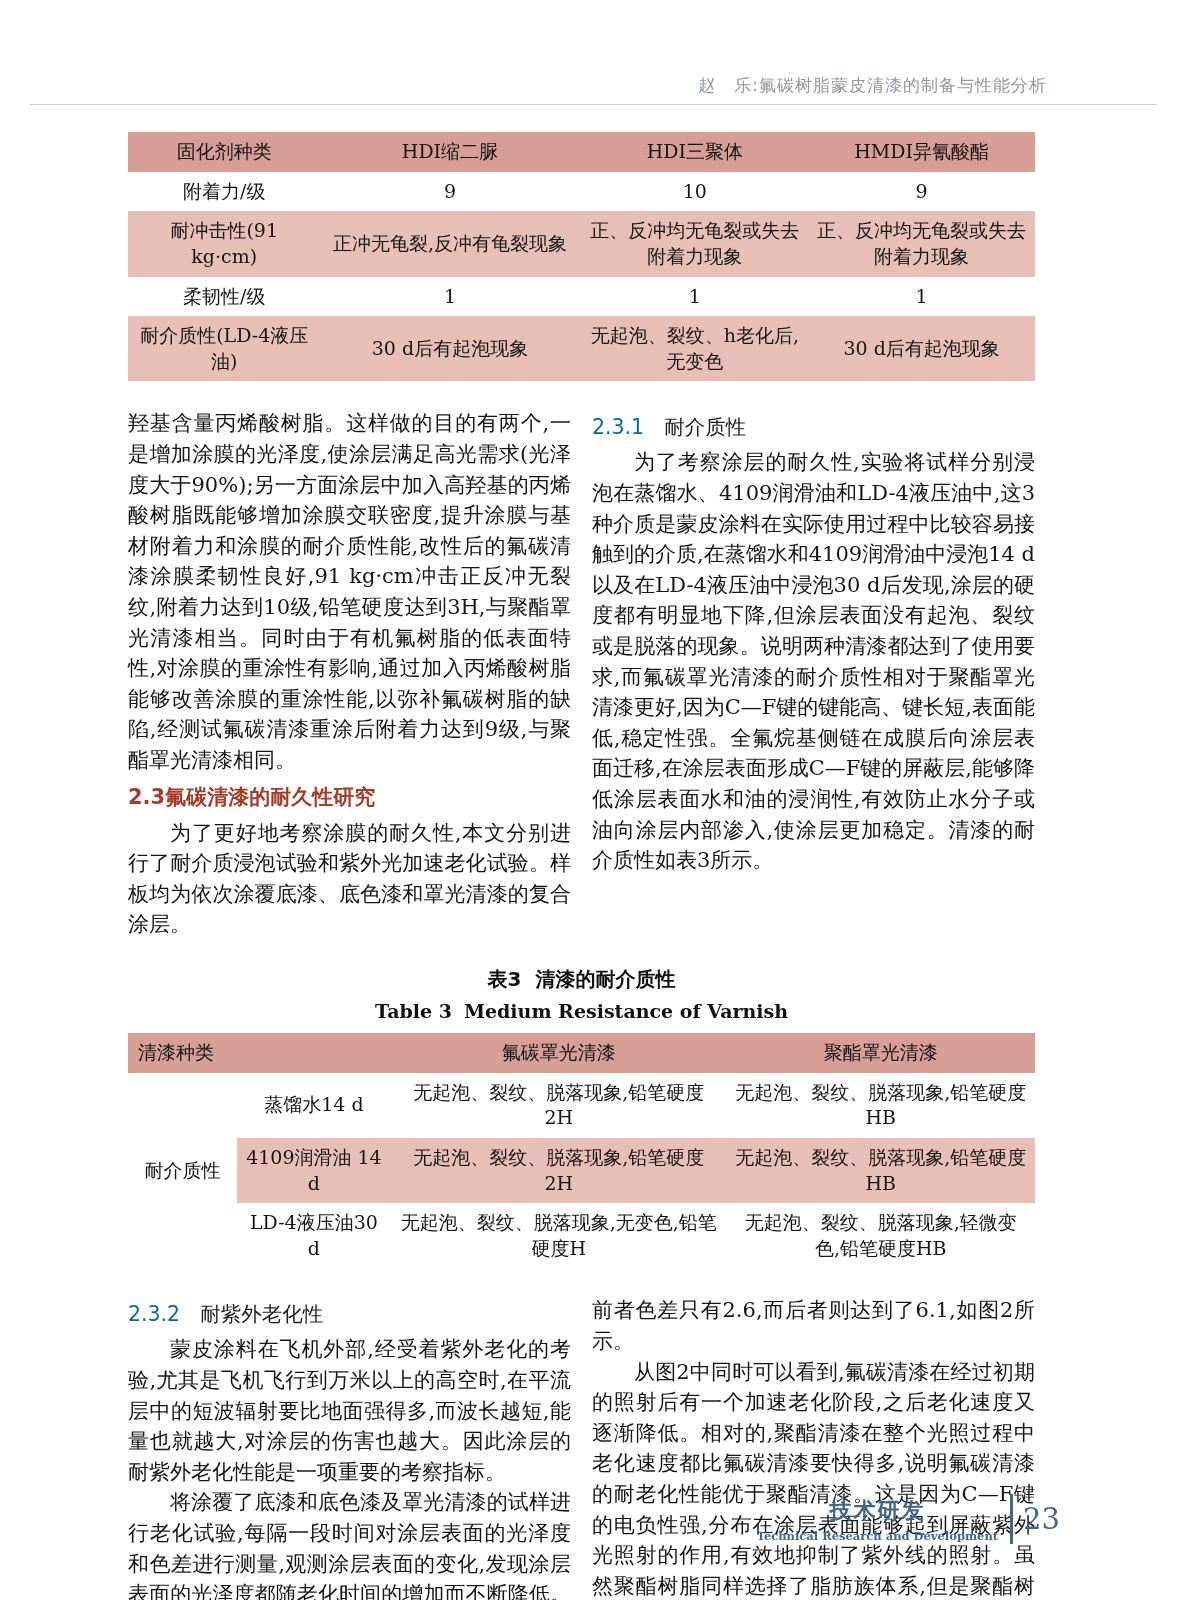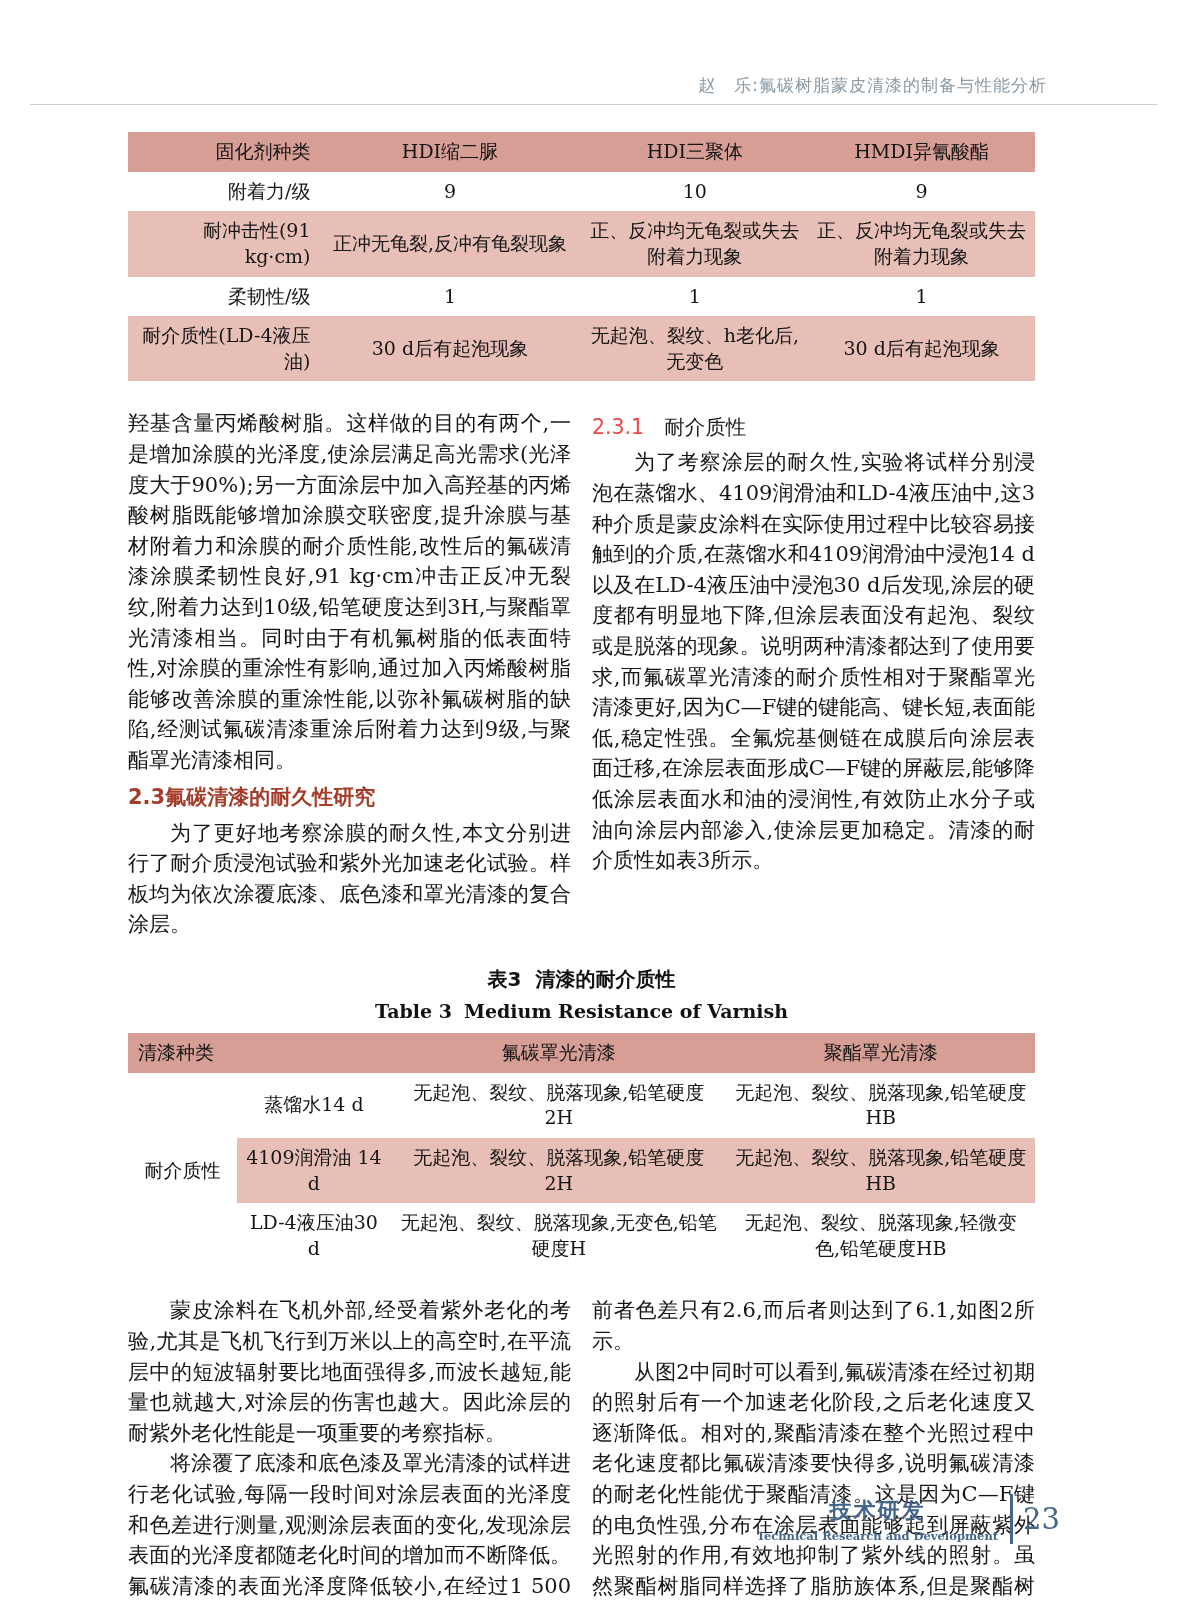--- a/index.html
+++ b/index.html
@@ -33,21 +33,21 @@
   }
   .caption-zh .cap-label { margin-right: 14px; }
   .caption-en { font-weight: bold; font-size: 19px; margin-top: 7px; color: #111; }
   .caption-en .cap-label { margin-right: 12px; }
 
   
   table { width: 100%; border-collapse: collapse; font-size: 19px; margin-top: 11px; }
   th, td { padding: 7px 8px; text-align: center; font-weight: normal; line-height: 1.35; vertical-align: middle; }
   thead th { background: #d69e95; }
   .t2 tbody tr.stripe td { background: #e8bfb7; }
-  .t2 th.c1, .t2 td.c1 { text-align: right; padding-left: 10px; width: 21%; }
+  .t2 th.c1, .t2 td.c1 { text-align: center; padding-left: 10px; width: 21%; }
   .t2 .c2 { width: 29%; } .t2 .c3 { width: 25%; } .t2 .c4 { width: 25%; }
 
   .t3 th.c1 { text-align: left; padding-left: 10px; }
   .t3 .w1 { width: 12%; } .t3 .w2 { width: 17%; } .t3 .w3 { width: 37%; } .t3 .w4 { width: 34%; }
   .t3 tbody tr.stripe td.band { background: #e8bfb7; }
 
   
   .columns { display: flex; gap: 21px; margin-top: 27px; }
   .col { width: 443px; font-size: 21px; line-height: 30.6px; text-align: justify; }
   .col p { text-align: justify; }
@@ -56,21 +56,21 @@
   .h-sec {
     font-family: "DejaVu Sans", "Liberation Sans", sans-serif;
     font-weight: bold; font-size: 21px; color: #a53c2a;
     margin: 5px 0 5px 0; line-height: 32px;
   }
   .h-sec .num { }
   .h-sub {
     font-family: "DejaVu Sans", "Liberation Sans", sans-serif;
     font-size: 20.5px; margin: 3px 0 4px 0; line-height: 32px;
   }
-  .h-sub .num { color: #ef4444; margin-right: 20px; }
+  .h-sub .num { color: #0369a1; margin-right: 20px; }
   .h-sub .ttl { color: #1c1c1c; }
 
   .tbl-block-2 { margin-top: 14px; }
   .tbl-block-3 { margin-top: 26px; }
 
   
   .footer { position: absolute; top: 1494px; right: 127px; display: flex; align-items: center; }
   .footer-labels { text-align: right; }
   .footer-zh {
     font-family: "DejaVu Sans", "Liberation Sans", sans-serif;
@@ -176,20 +176,23 @@
             <td class="w2">LD-4液压油30 d</td>
             <td>无起泡、裂纹、脱落现象,无变色,铅笔硬度H</td>
             <td>无起泡、裂纹、脱落现象,轻微变色,铅笔硬度HB</td>
           </tr>
         </tbody>
       </table>
     </div>
 
     <div class="columns">
       <div class="col">
+        <div class="h-sub">
+          <span class="num">2.3.2</span><span class="ttl">耐紫外老化性</span>
+        </div>
         <p class="ind">蒙皮涂料在飞机外部,经受着紫外老化的考验,尤其是飞机飞行到万米以上的高空时,在平流层中的短波辐射要比地面强得多,而波长越短,能量也就越大,对涂层的伤害也越大。因此涂层的耐紫外老化性能是一项重要的考察指标。</p>
         <p class="ind">将涂覆了底漆和底色漆及罩光清漆的试样进行老化试验,每隔一段时间对涂层表面的光泽度和色差进行测量,观测涂层表面的变化,发现涂层表面的光泽度都随老化时间的增加而不断降低。氟碳清漆的表面光泽度降低较小,在经过1 500 h的老化后涂层仍然有90.2%的保光率,而聚酯清漆的保光率则降到了81.5%。两种试样的色差都随老化时间增加,在经过1 500 h老化后,氟碳清漆的表现同样优于聚酯清漆,</p>
       </div>
       <div class="col">
         <p>前者色差只有2.6,而后者则达到了6.1,如图2所示。</p>
         <p class="ind">从图2中同时可以看到,氟碳清漆在经过初期的照射后有一个加速老化阶段,之后老化速度又逐渐降低。相对的,聚酯清漆在整个光照过程中老化速度都比氟碳清漆要快得多,说明氟碳清漆的耐老化性能优于聚酯清漆。这是因为C—F键的电负性强,分布在涂层表面能够起到屏蔽紫外光照射的作用,有效地抑制了紫外线的照射。虽然聚酯树脂同样选择了脂肪族体系,但是聚酯树脂中的不饱和键容易受到紫外线的氧化破坏而发生黄变,因此聚酯清漆在经过紫外线长时间照射后,发生了明显的黄变。</p>
 
       </div>
     </div>
 

